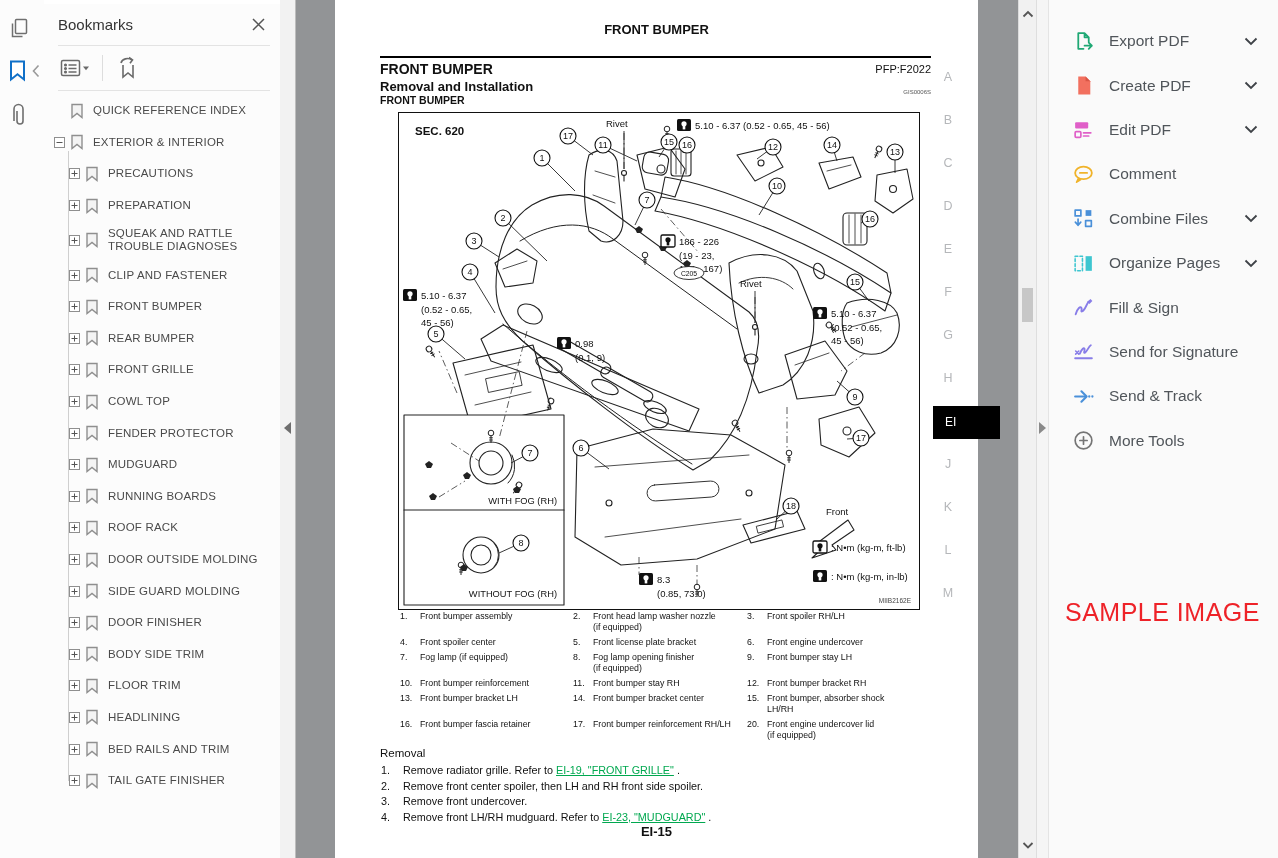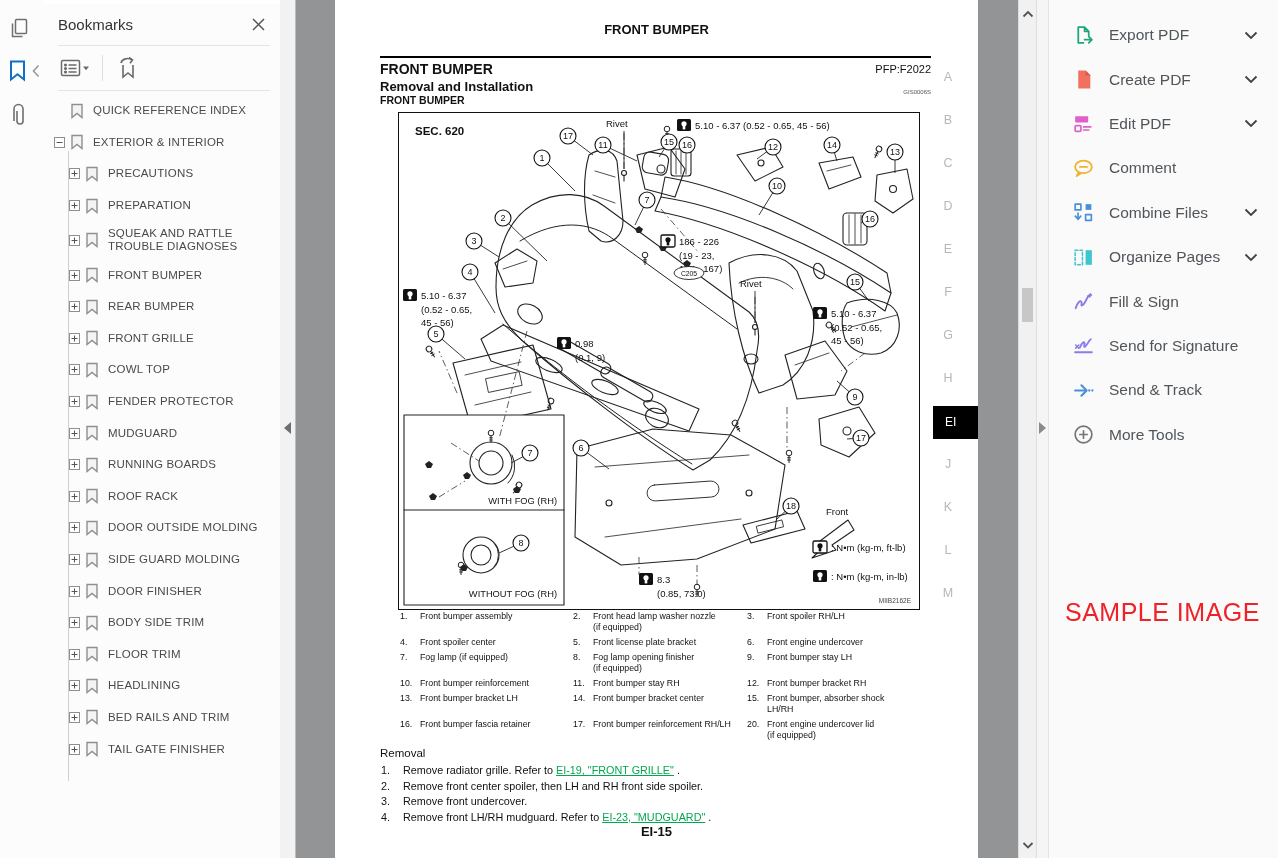--- a/index.html
+++ b/index.html
@@ -53,31 +53,31 @@
   .ptxt{white-space:pre-line}
 
   .removal-h{position:absolute;left:45px;top:747px;font-weight:normal;font-size:11.5px}
   .steps{position:absolute;left:46px;top:763px;width:560px;font-size:10.8px;line-height:15.5px}
   .step{display:flex}
   .snum{width:22px;flex:none}
   .pdf-link{text-decoration:underline;cursor:pointer}
   .pg-footer{position:absolute;left:0;top:824px;width:100%;text-align:center;font-weight:bold;font-size:13px}
 
   .edge-letter{position:absolute;width:20px;text-align:center;font-size:12.5px;color:#b5b7ba}
-  .edge-tab-active{position:absolute;left:598px;top:406px;width:45px;height:33px;background:#000;color:#fff;font-size:12px;line-height:33px;padding-left:12px;box-sizing:border-box}
+  .edge-tab-active{position:absolute;left:598px;top:406px;width:67px;height:33px;background:#000;color:#fff;font-size:12px;line-height:33px;padding-left:12px;box-sizing:border-box}
 
   
   .scrollbar{position:absolute;left:1018px;top:0;width:18px;height:858px;background:#f1f1f1;border-left:1px solid #dcdcdc;box-sizing:border-box}
   .sb-thumb{position:absolute;left:3px;top:288px;width:11px;height:34px;background:#c7c7c7}
   .sb-up{position:absolute;left:3px;top:5px}
   .sb-down{position:absolute;left:3px;bottom:4px}
 
   
   .tools{position:absolute;left:1048px;top:0;width:230px;height:858px;background:#fafafa;border-left:1px solid #e4e4e4;box-sizing:border-box}
-  .tools-list{padding-top:13px}
+  .tools-list{padding-top:19px}
   .tool-row{height:44.4px;display:flex;align-items:center;padding-left:22px;cursor:pointer}
   .tool-ico{width:24px;height:24px;flex:none;display:flex;align-items:center;justify-content:center}
   .tool-label{margin-left:14px;font-size:15.5px;color:#50555a}
   .tool-chev{margin-left:auto;margin-right:20px;display:flex}
   .watermark{position:absolute;left:16px;top:598px;font-size:25px;font-weight:normal;letter-spacing:.5px;white-space:nowrap}
 </style>
 </head>
 <body>
 
 <div class="rail">
@@ -174,20 +174,30 @@
       <div class="bm-row child two">
         <svg class="exp" width="11" height="11" viewBox="0 0 11 11">
           <rect x="0.5" y="0.5" width="10" height="10" fill="#fff" stroke="#8f8f8f"></rect>
           <path d="M2.5 5.5h6 M5.5 2.5v6" stroke="#555" fill="none"></path>
         </svg>
         <svg class="bm-ico" width="14" height="16" viewBox="0 0 14 16">
           <path d="M2 1.5h10v13l-5-4-5 4z" fill="#f4f4f4" stroke="#8f8f8f" stroke-width="1.4"></path>
         </svg>
         <span class="bm-label">SQUEAK AND RATTLE
 TROUBLE DIAGNOSES</span>
+      </div>
+      <div class="bm-row child">
+        <svg class="exp" width="11" height="11" viewBox="0 0 11 11">
+          <rect x="0.5" y="0.5" width="10" height="10" fill="#fff" stroke="#8f8f8f"></rect>
+          <path d="M2.5 5.5h6 M5.5 2.5v6" stroke="#555" fill="none"></path>
+        </svg>
+        <svg class="bm-ico" width="14" height="16" viewBox="0 0 14 16">
+          <path d="M2 1.5h10v13l-5-4-5 4z" fill="#f4f4f4" stroke="#8f8f8f" stroke-width="1.4"></path>
+        </svg>
+        <span class="bm-label">CLIP AND FASTENER</span>
       </div>
       <div class="bm-row child">
         <svg class="exp" width="11" height="11" viewBox="0 0 11 11">
           <rect x="0.5" y="0.5" width="10" height="10" fill="#fff" stroke="#8f8f8f"></rect>
           <path d="M2.5 5.5h6 M5.5 2.5v6" stroke="#555" fill="none"></path>
         </svg>
         <svg class="bm-ico" width="14" height="16" viewBox="0 0 14 16">
           <path d="M2 1.5h10v13l-5-4-5 4z" fill="#f4f4f4" stroke="#8f8f8f" stroke-width="1.4"></path>
         </svg>
         <span class="bm-label">FRONT BUMPER</span>

